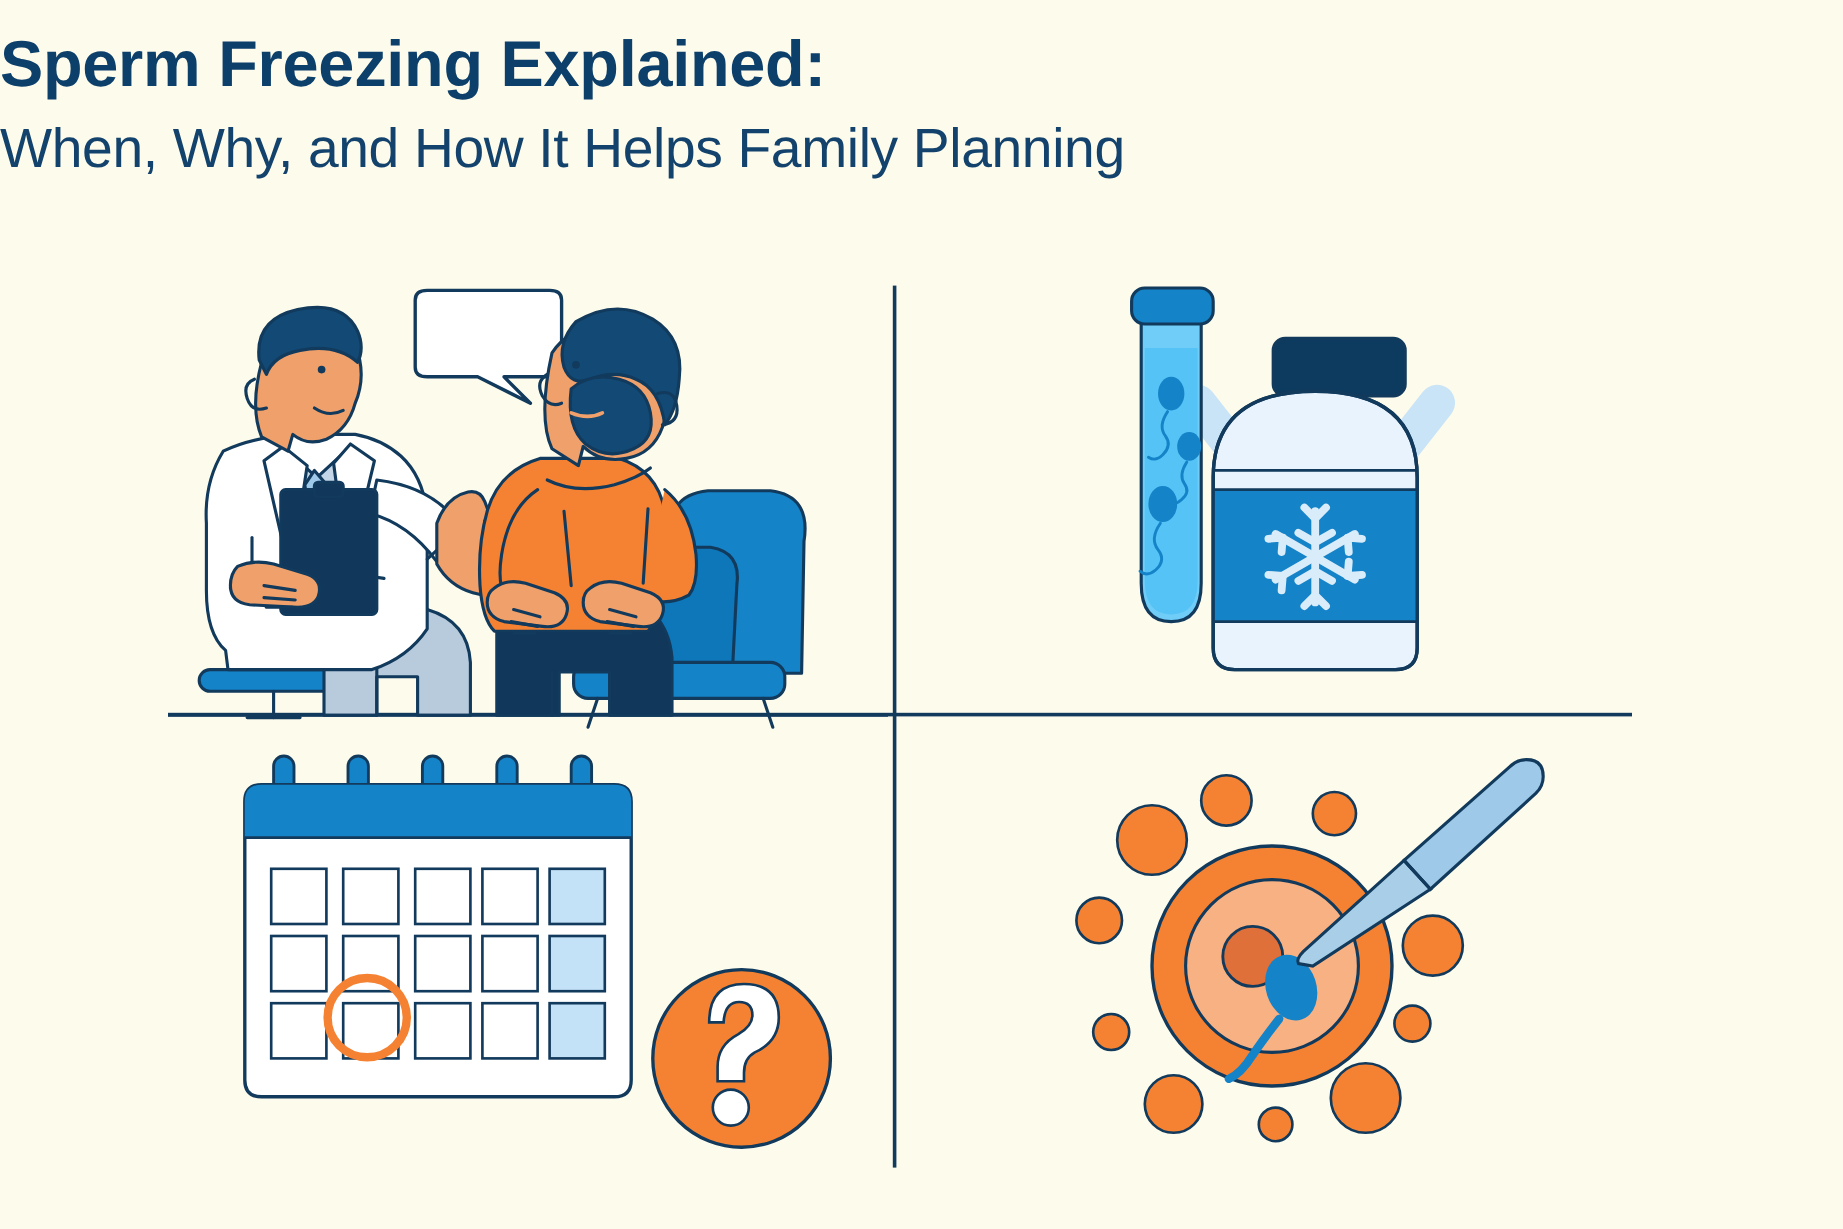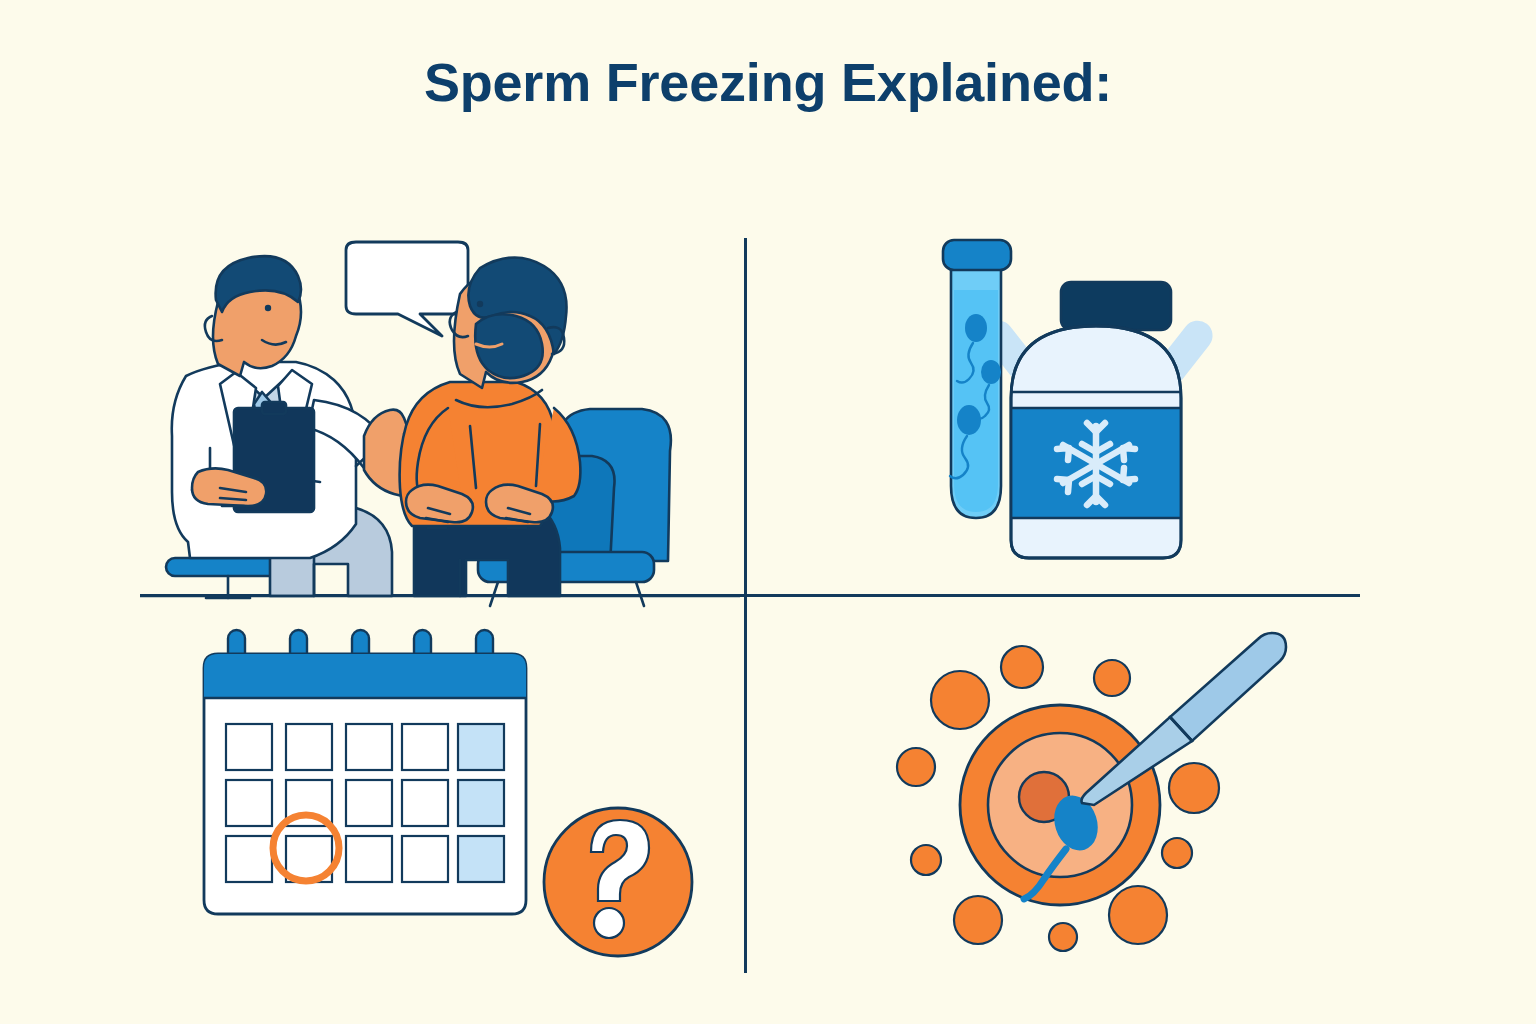--- a/index.html
+++ b/index.html
@@ -16,22 +16,21 @@
     overflow: hidden;
     font-family: "Liberation Sans", sans-serif;
   }
 
   
   .header {
     position: absolute;
     left: 0;
     top: 0;
     width: 1536px;
-    padding-top: 52px;
-    text-align: center;
+    padding-top: 24px;
   }
   .title-main {
     font-size: 54px;
     font-weight: bold;
     color: #0d3f6b;
     letter-spacing: -0.2px;
     line-height: 1.14;
     margin: 0;
   }
   .title-sub {
@@ -70,20 +69,21 @@
 
   svg { display: block; overflow: visible; }
 </style>
 </head>
 <body>
 
 <div class="page">
 
   <div class="header">
     <h1 class="title-main">Sperm Freezing Explained:</h1>
+    <h2 class="title-sub">When, Why, and How It Helps Family Planning</h2>
   </div>
 
   <div class="divider-h"></div>
   <div class="divider-v"></div>
 
   <div class="quad q-tl">
     <svg width="580" height="355" viewBox="0 0 580 355">
       <g stroke="#123a5c" stroke-width="2.6" stroke-linejoin="round" stroke-linecap="round" fill="none">
 
         <g>

